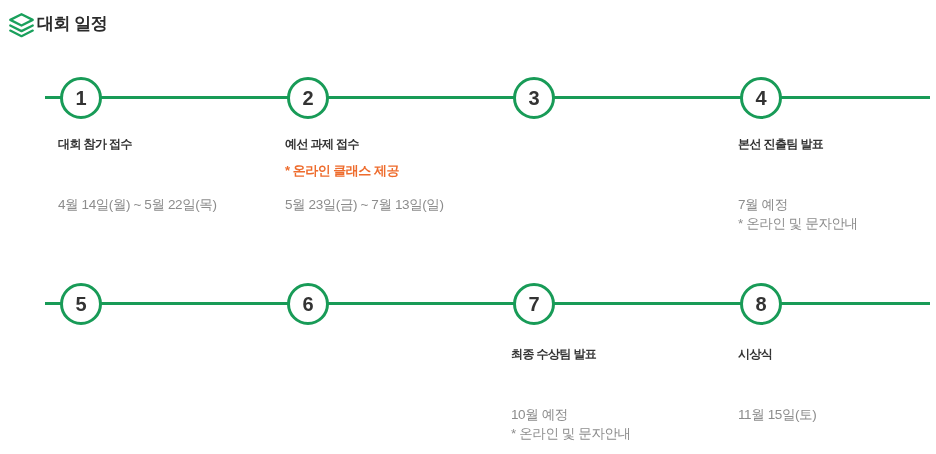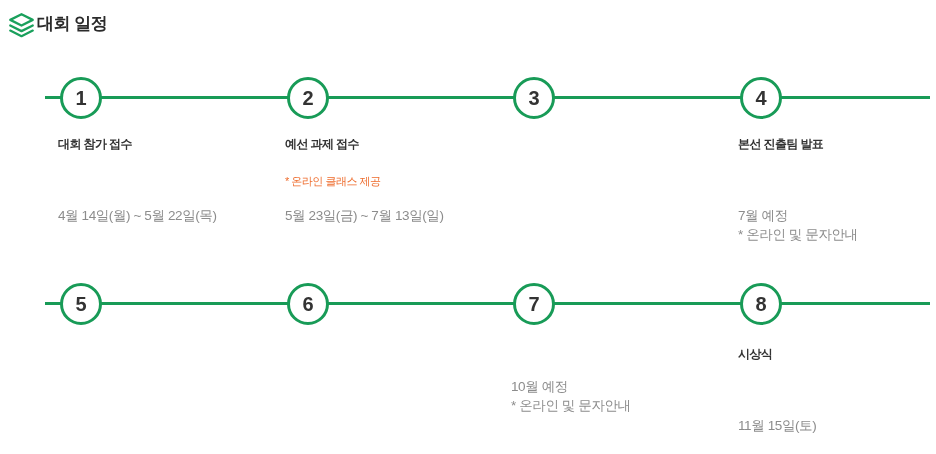--- a/index.html
+++ b/index.html
@@ -42,21 +42,21 @@
     background:#fff;display:flex;align-items:center;justify-content:center;
   }
   .circle-num{font-size:20px;font-weight:700;color:var(--dark);}
   .step-body{margin-top:16px;}
   .row-2 .step-body{margin-top:20px;}
   .step-title{
     font-size:12px;font-weight:700;color:var(--dark);
     letter-spacing:-0.6px;line-height:19px;white-space:nowrap;
   }
   .step-note{
-    height:19px;margin-top:20px;font-size:11px;font-weight:400;
+    height:19px;margin-top:9px;font-size:13px;font-weight:700;
     color:var(--orange);letter-spacing:-0.5px;line-height:15px;white-space:nowrap;
   }
   .step-dates{margin-top:13px;}
   .step-date{
     font-size:13.5px;color:var(--gray);letter-spacing:-0.4px;
     line-height:19px;white-space:nowrap;
   }
 </style>
 </head>
 <body>
@@ -143,20 +143,21 @@
       <div class="step-body">
         <div class="step-note"></div>
       </div>
     </div>
 
     <div class="step col-3">
       <div class="circle">
         <span class="circle-num">7</span>
       </div>
       <div class="step-body">
+        <div class="step-title">최종 수상팀 발표</div>
         <div class="step-note"></div>
         <div class="step-dates">
           <div class="step-date">10월 예정</div>
           <div class="step-date">* 온라인 및 문자안내</div>
         </div>
       </div>
     </div>
 
     <div class="step col-4">
       <div class="circle">

